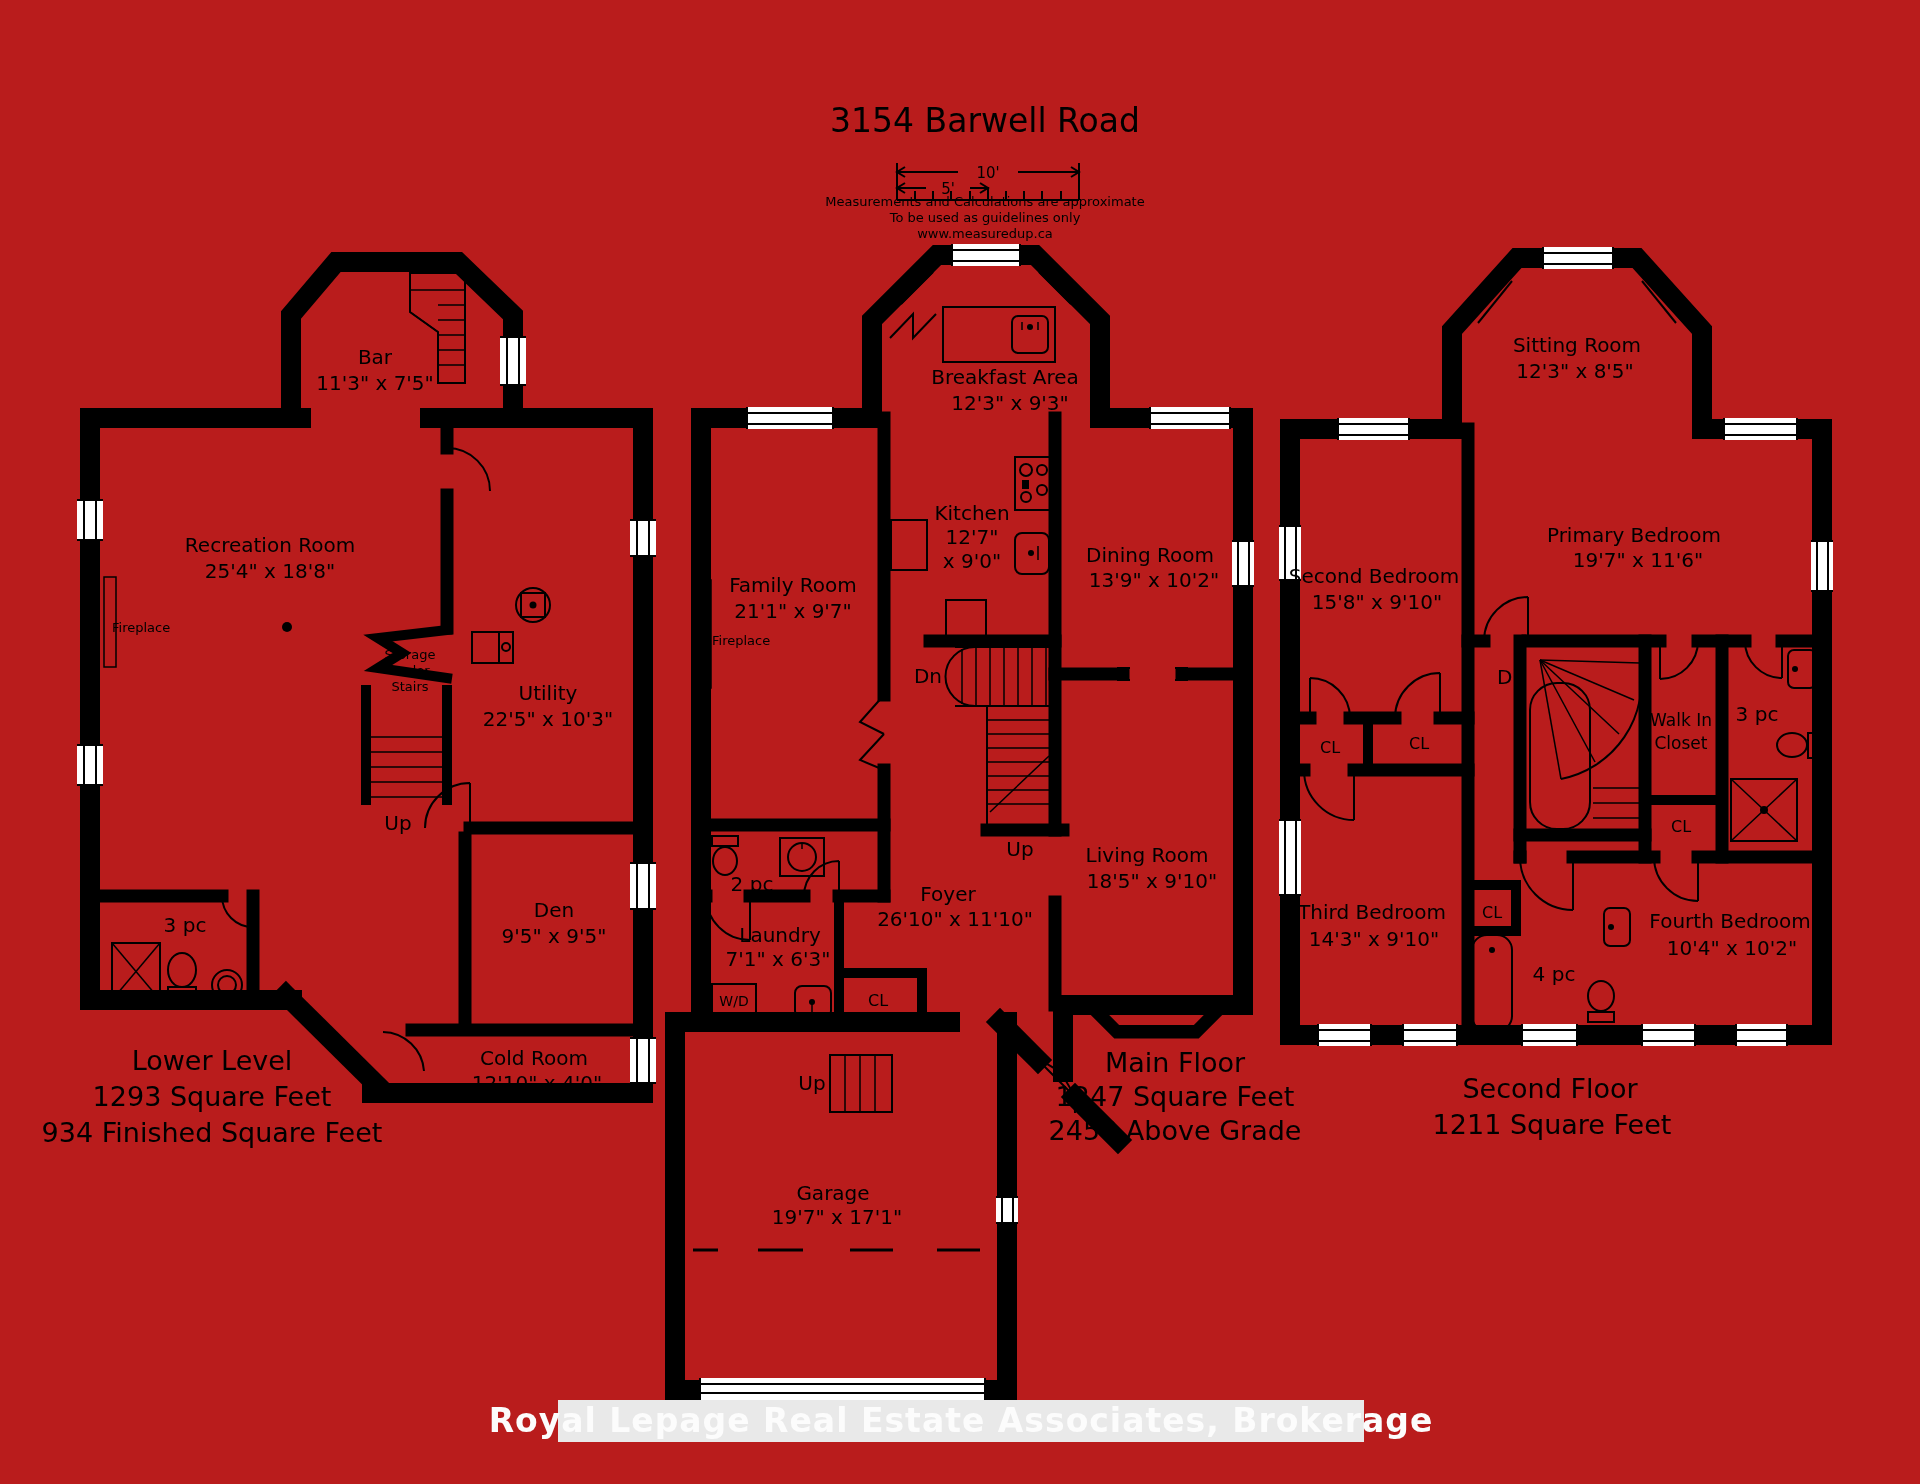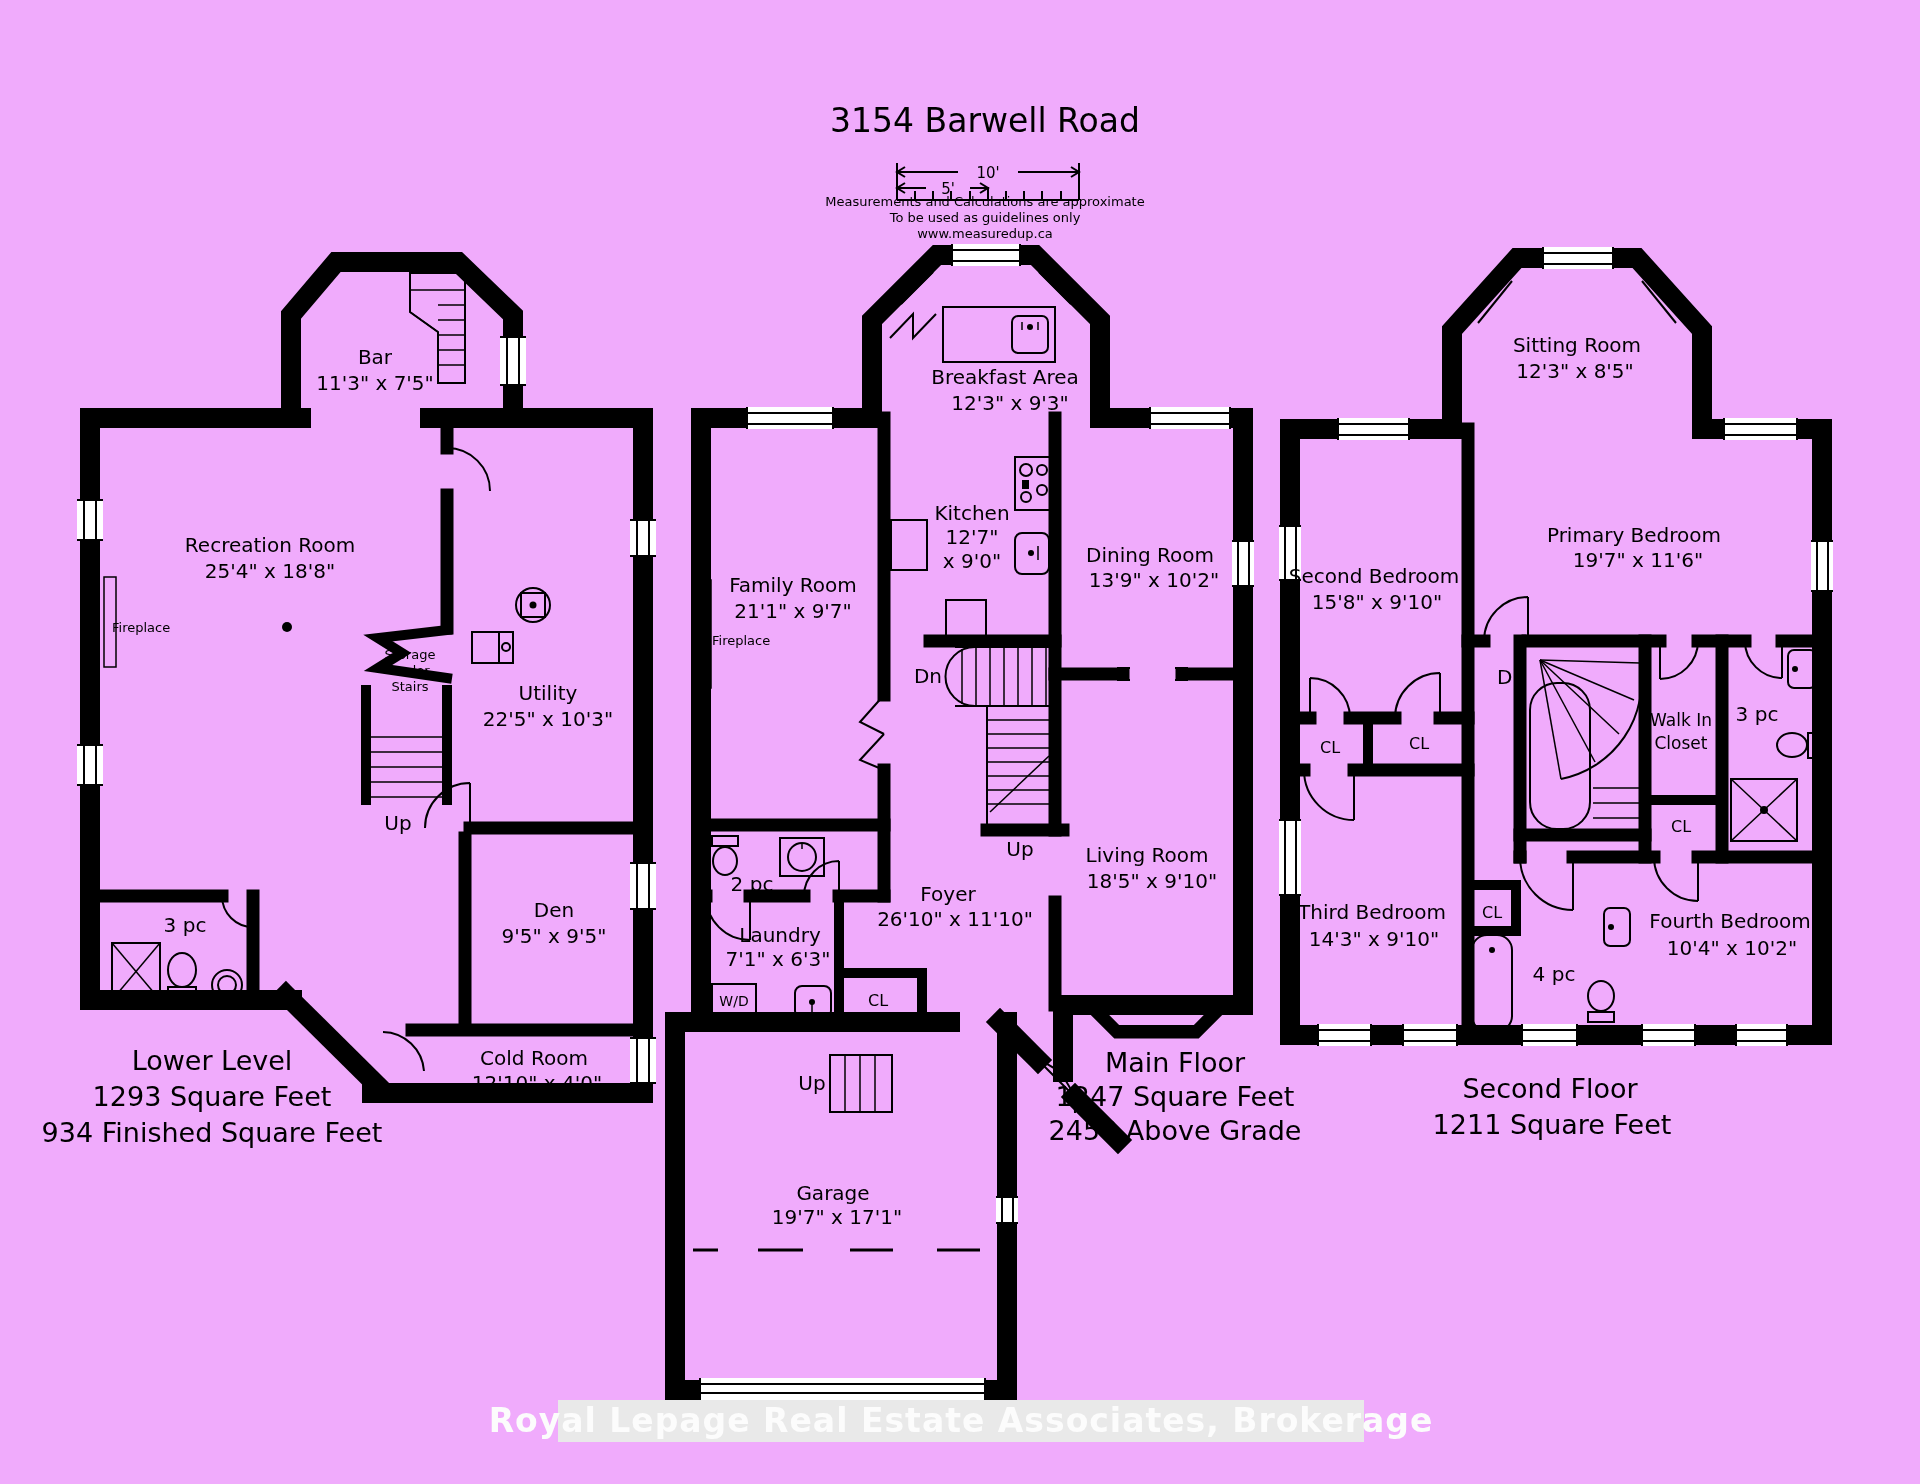--- a/index.html
+++ b/index.html
@@ -1,16 +1,16 @@
 <!DOCTYPE html>
 <html><head>
 <meta charset="utf-8">
 <style>
   html,body{margin:0;padding:0;background:#fff;}
-  .canvas{position:relative;width:1920px;height:1484px;background:#f0abfc;overflow:hidden;
+  .canvas{position:relative;width:1920px;height:1484px;background:#b91c1c;overflow:hidden;
           font-family:"DejaVu Sans",sans-serif;}
   svg{display:block}
   text{fill:#000;font-family:"DejaVu Sans",sans-serif;}
   .t-title{font-size:33px;}
   .t-note{font-size:13px;}
   .t-room{font-size:20px;}
   .t-dim{font-size:20px;}
   .t-small{font-size:13px;}
   .t-cl{font-size:16px;}
   .t-sum{font-size:27px;}

